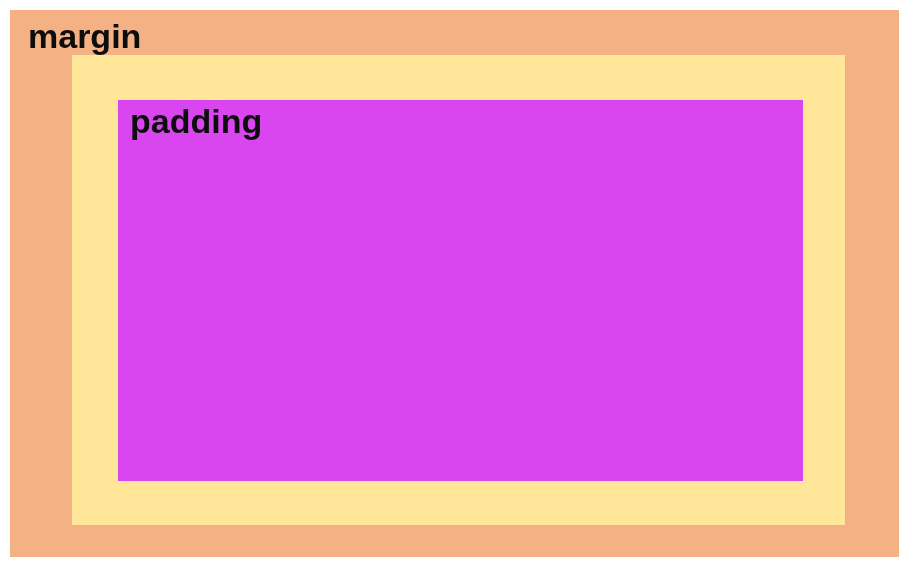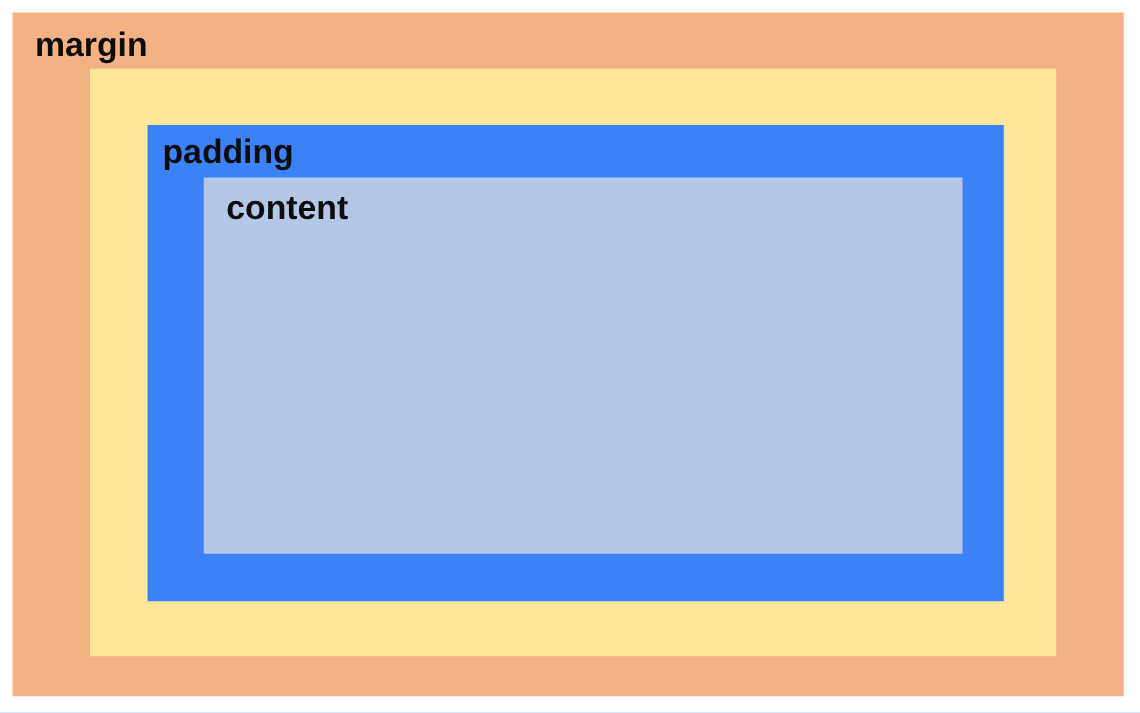--- a/index.html
+++ b/index.html
@@ -15,21 +15,21 @@
     overflow: hidden;
     font-family: "Liberation Sans", sans-serif;
   }
   .box {
     position: absolute;
     box-sizing: border-box;
   }
   .box-label {
     position: absolute;
     font-weight: 700;
-    font-size: 27px;
+    font-size: 34px;
     line-height: 28px;
     color: #0d0d0d;
     white-space: nowrap;
     letter-spacing: 0px;
   }
   #margin-box  { left: 10px;  top: 10px;  width: 889px; height: 547px; }
   #border-box  { left: 62px;  top: 45px;  width: 773px; height: 470px; }
   #padding-box { left: 46px;  top: 45px;  width: 685px; height: 381px; }
   #content-box { left: 45px;  top: 42px;  width: 607px; height: 301px; }
 
@@ -40,22 +40,19 @@
 </style>
 </head>
 <body>
 
 <div id="page">
   <div id="margin-box" class="box" style="background-color: rgb(244, 177, 131);">
     <span class="box-label">margin</span>
 
     <div id="border-box" class="box" style="background-color: rgb(255, 230, 153);">
 
-      <div id="padding-box" class="box" style="background-color: #3b82f6;">
+      <div id="padding-box" class="box" style="background-color: #d946ef;">
         <span class="box-label">padding</span>
 
-        <div id="content-box" class="box" style="background-color: rgb(180, 199, 231);">
-          <span class="box-label">content</span>
-        </div>
       </div>
     </div>
   </div>
 </div>
 
 </body></html>

